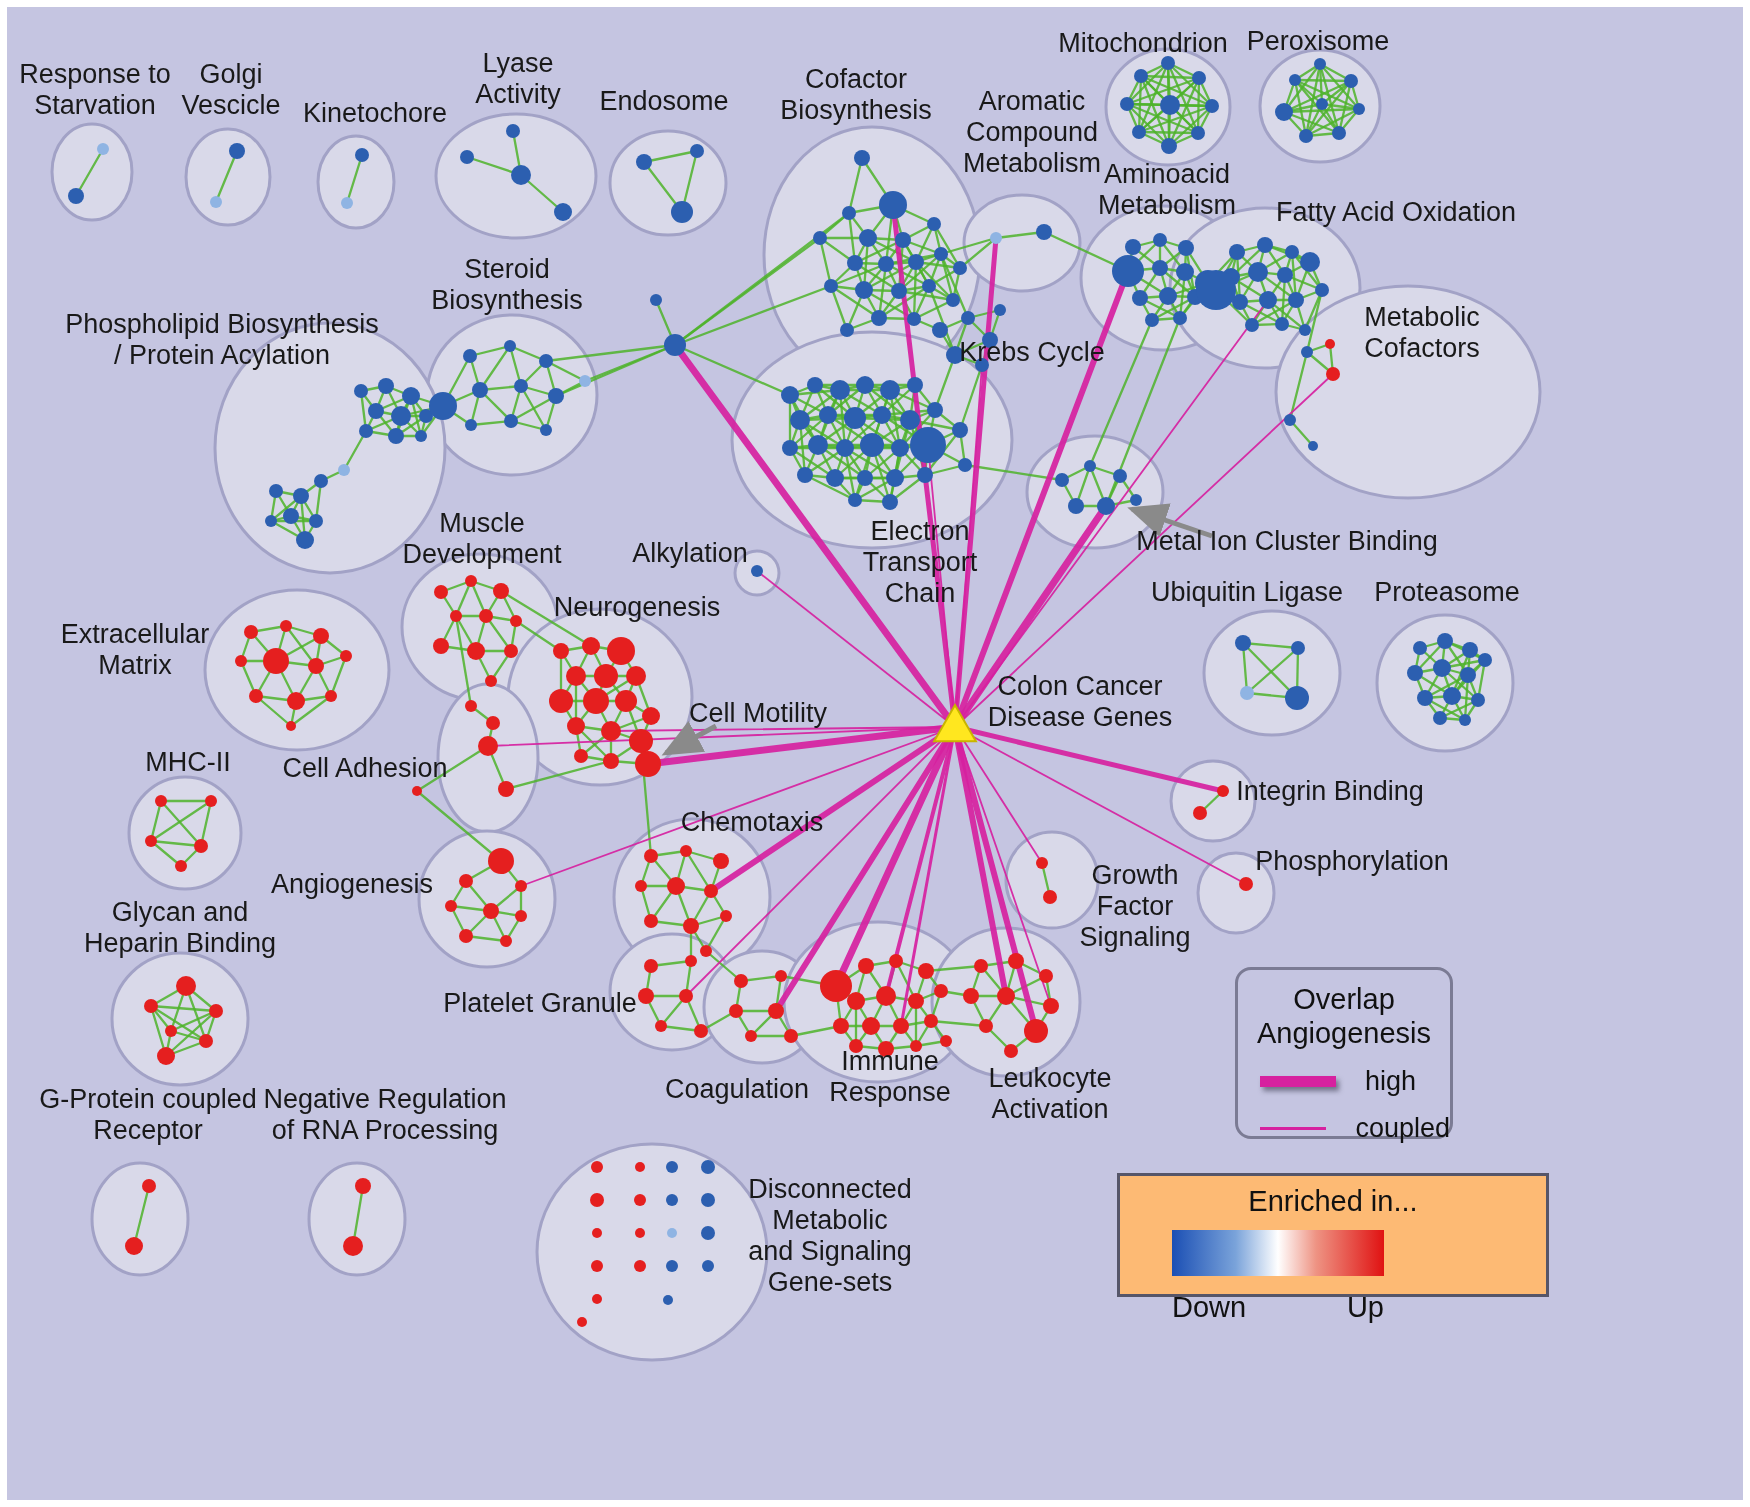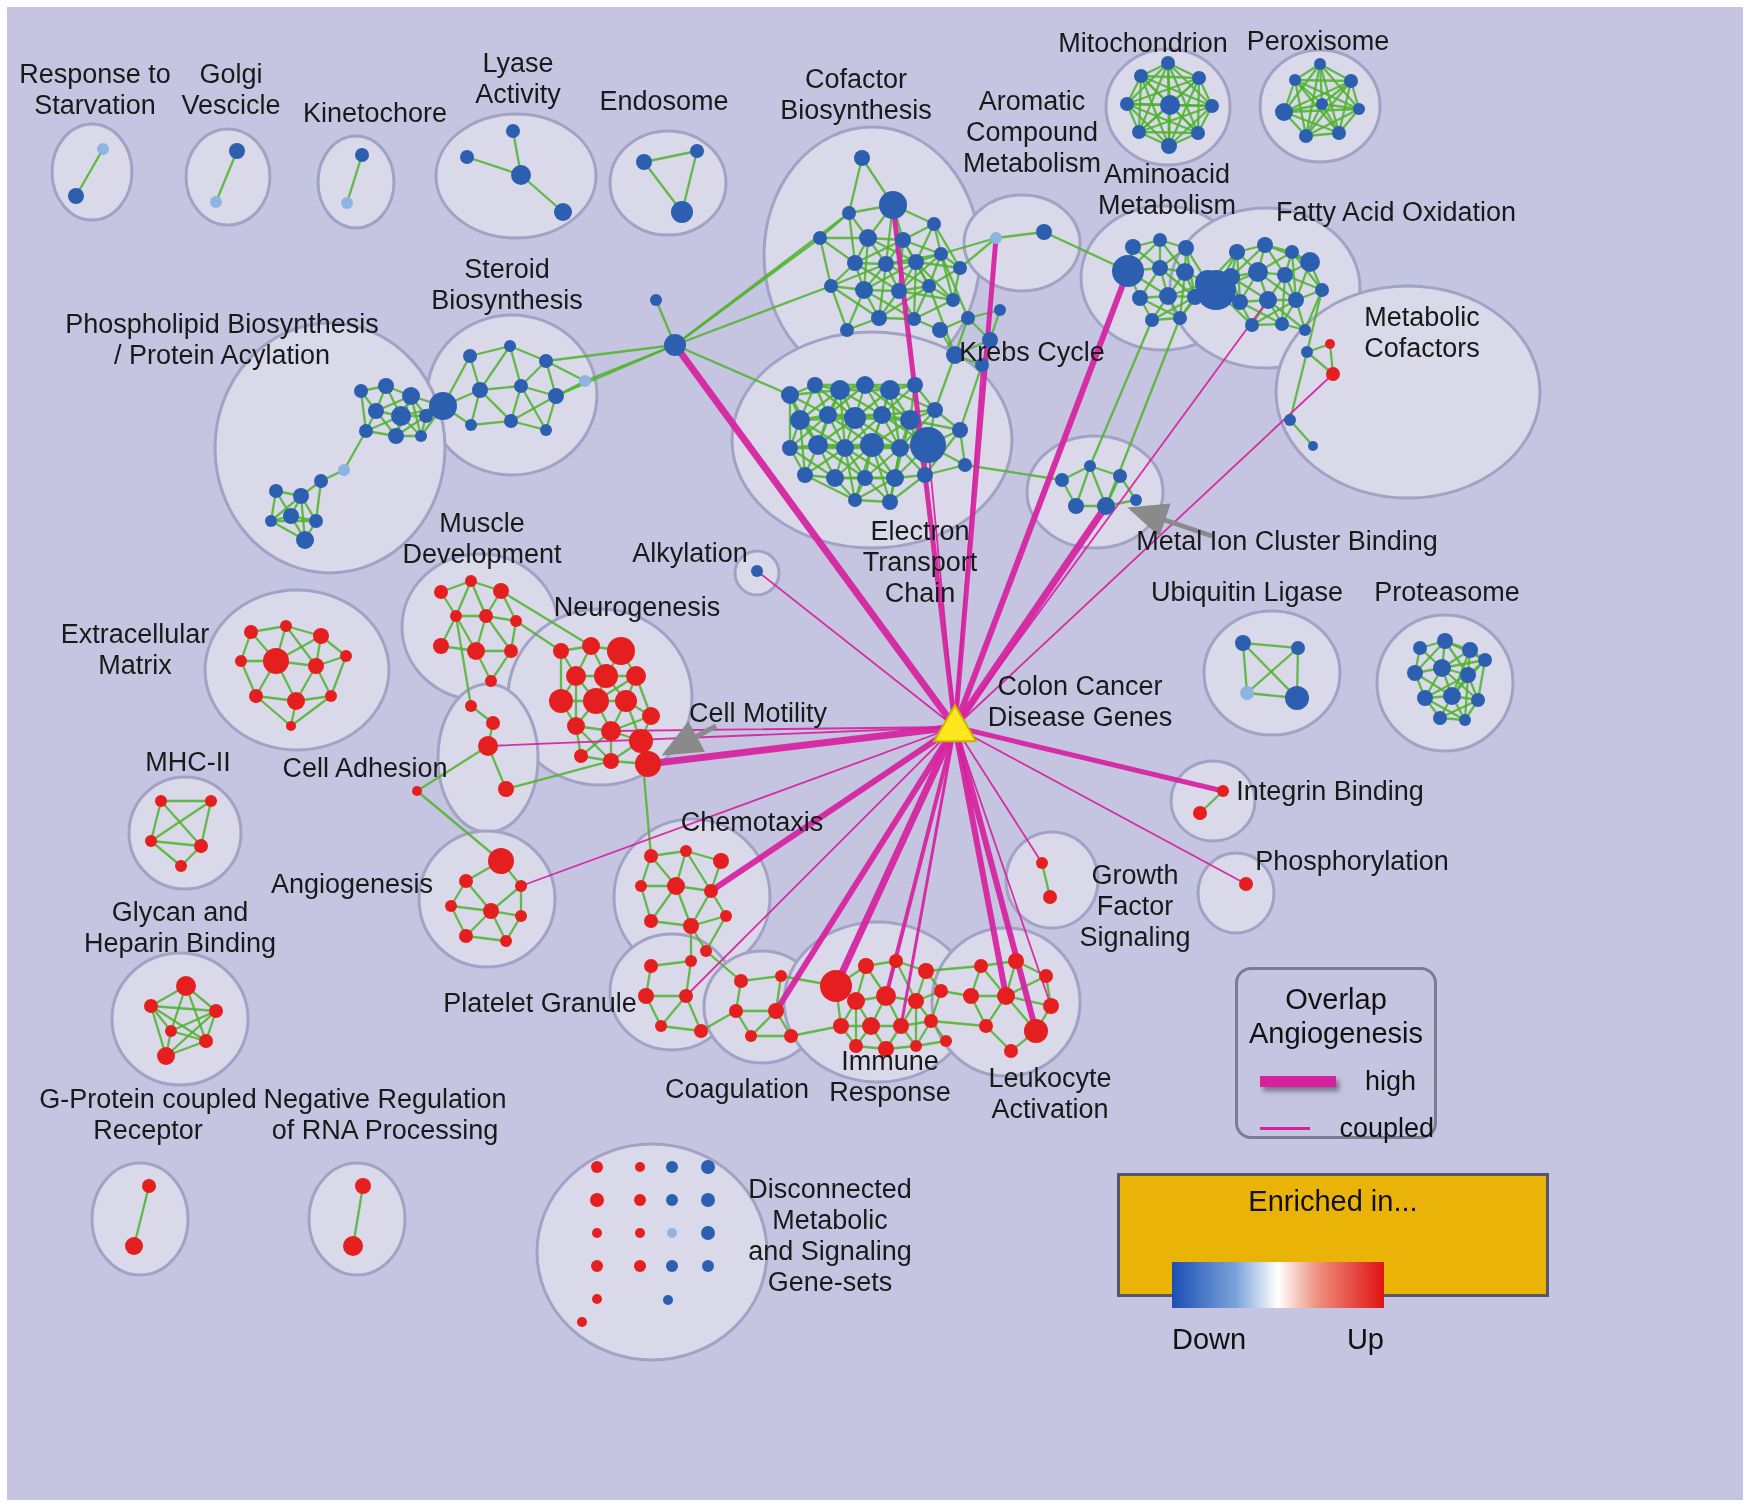--- a/index.html
+++ b/index.html
@@ -4,31 +4,31 @@
 <style>
   html,body{margin:0;padding:0;background:#ffffff;font-family:"Liberation Sans",sans-serif;}
   .canvas{position:relative;width:1750px;height:1507px;background:#c5c5e1;border:7px solid #ffffff;box-sizing:border-box;overflow:hidden;}
   .canvas svg{position:absolute;left:0;top:0;}
   .cluster-ellipse{fill:#d9d9e9;stroke:#a2a2c6;stroke-width:3;}
   .gene-edge{stroke:#4db32a;stroke-width:2.3;stroke-opacity:.85;stroke-linecap:round;}
   .sig-edge{stroke:#d6219f;stroke-opacity:.92;stroke-linecap:round;}
   .cluster-label{font-size:27px;fill:#191919;text-anchor:middle;font-family:"Liberation Sans",sans-serif;}
   .pointer-arrow{stroke:#8a8a8a;stroke-width:5;}
   
-  .legend-overlap{position:absolute;left:1228px;top:960px;width:202px;height:172px;border:3px solid #7b7b94;
+  .legend-overlap{position:absolute;left:1228px;top:960px;width:218px;height:172px;border:3px solid #7b7b94;
     border-radius:16px;background:#c5c5e1;box-sizing:border-box;text-align:center;color:#111;}
   .lo-title{font-size:29px;line-height:34px;margin-top:12px;}
   .lo-row{display:flex;align-items:center;margin:16px 0 0 22px;gap:29px;font-size:27px;}
   .swatch-high{width:76px;height:11px;background:#d6219f;box-shadow:3px 4px 5px rgba(70,70,90,.65);}
   .swatch-moderate{width:76px;height:3px;background:#d6219f;}
   .legend-enriched{position:absolute;left:1110px;top:1166px;width:432px;height:124px;border:3px solid #565669;
-    background:#eab308;box-sizing:border-box;color:#111;}
+    background:#fdba74;box-sizing:border-box;color:#111;}
   .le-title{text-align:center;font-size:29px;margin-top:9px;}
   .le-body{display:flex;margin-top:12px;}
-  .grad-col{margin-left:52px;width:212px;margin-top:32px;}
+  .grad-col{margin-left:52px;width:212px;}
   .gradient-bar{height:46px;background:linear-gradient(90deg,#1b4fb4 0%,#7aa3da 30%,#ffffff 50%,#ee9383 68%,#e01212 100%);}
   .grad-labels{display:flex;justify-content:space-between;font-size:29px;margin-top:15px;}
   .le-note{flex:1;text-align:center;font-size:27px;line-height:31px;margin-top:0px;}
 </style>
 </head>
 <body>
 
 <div class="canvas">
   <svg id="network-svg" width="1736" height="1493" viewBox="7 7 1736 1493">
       <defs>

